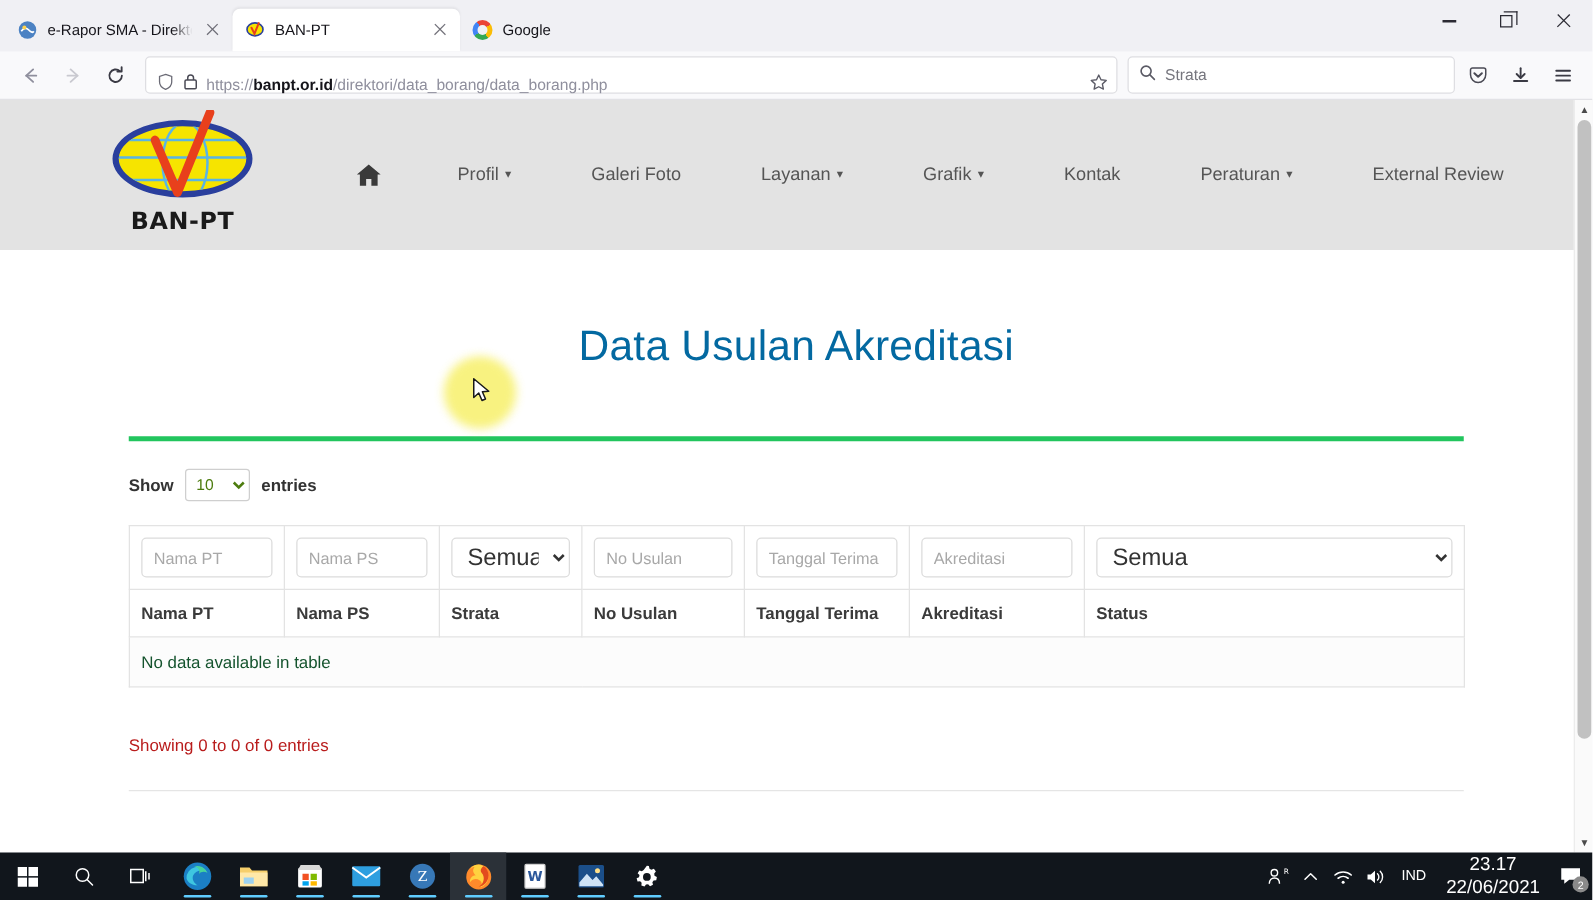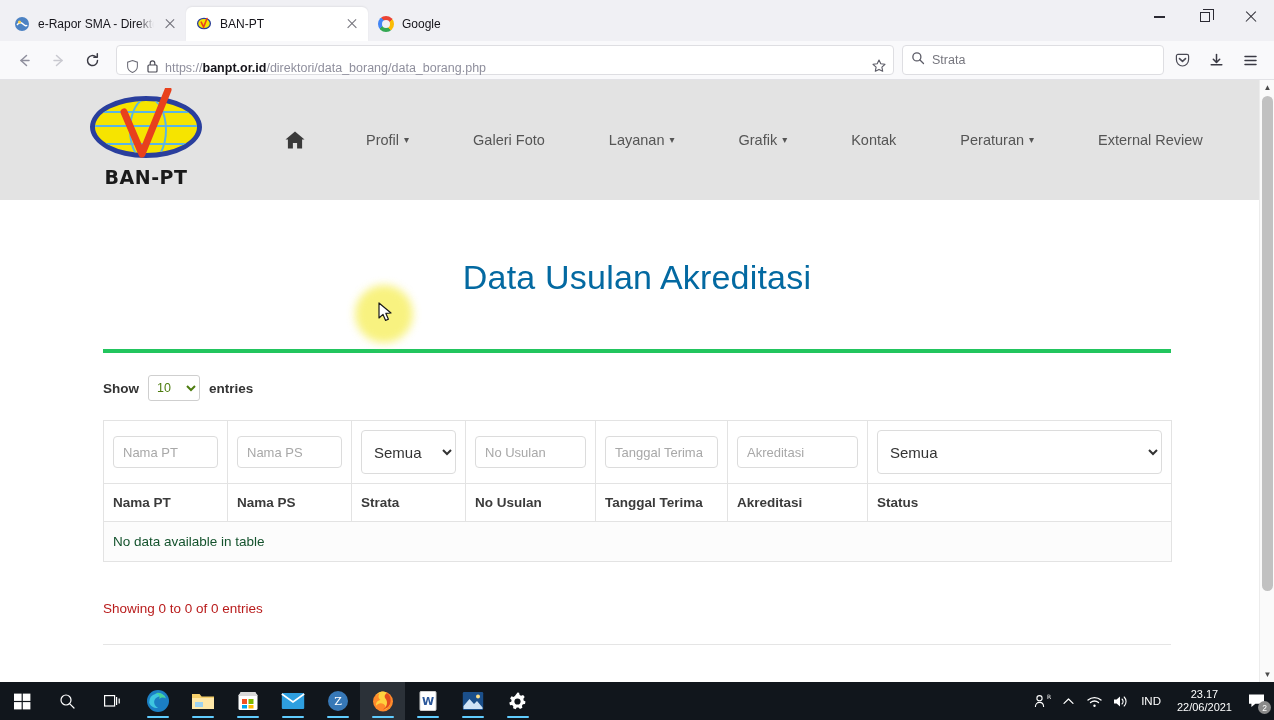--- a/index.html
+++ b/index.html
@@ -160,22 +160,22 @@
   table.dt { width: 100%; border-collapse: collapse; margin-top: 19px; table-layout: fixed; }
   table.dt th, table.dt td { border: 1px solid #e3e3e3; }
   tr.filters td { padding: 9px 9px; background: #fff; }
   .fin {
     width: 100%; height: 32px; border: 1px solid #dcdcdc; border-radius: 4px;
     background: #fff; padding: 0 9px; font-size: 13px; color: #333;
     font-family: "Liberation Sans", sans-serif;
   }
   .fin::placeholder { color: #a8a8a8; }
   .fsel {
-    width: 100%; height: 44px; border: 1px solid #dcdcdc; border-radius: 4px;
-    background: #fff; padding: 0 8px; font-size: 15px; color: #333;
+    width: 100%; height: 32px; border: 1px solid #dcdcdc; border-radius: 4px;
+    background: #fff; padding: 0 8px; font-size: 19px; color: #333;
     font-family: "Liberation Sans", sans-serif;
   }
   tr.head th {
     text-align: left; font-size: 13.5px; color: #3b3b3b; font-weight: 700;
     padding: 11px 9px; background: #fff;
   }
   td.nodata {
     text-align: left; padding: 12px 9px; font-size: 13.5px; color: #14532d;
     background: #fcfcfc;
   }
@@ -226,21 +226,21 @@
   .tb-item.running::after {
     content: ""; position: absolute; bottom: 2px; left: 50%; transform: translateX(-50%);
     width: 22px; height: 2.5px; background: #60cdff; border-radius: 2px;
   }
   .tb-right {
     position: absolute; right: 0; top: 0; height: 38px;
     display: flex; align-items: center; gap: 0; color: #ffffff;
   }
   .tray-ic { width: 26px; height: 38px; display:flex; align-items:center; justify-content:center; }
   .tray-txt { font-size: 11.5px; color: #fff; padding: 0 8px; }
-  .clock { text-align: center; line-height: 1.22; font-size: 11px; color: #fff; padding: 0 8px; }
+  .clock { text-align: center; line-height: 1.22; font-size: 15px; color: #fff; padding: 0 8px; }
   .notif { width: 34px; height: 38px; display:flex; align-items:center; justify-content:center; position:relative; }
   .notif-badge {
     position: absolute; right: 3px; bottom: 6px; width: 13px; height: 13px; border-radius: 50%;
     background: #8a8a8a; color: #fff; font-size: 8.5px; display:flex; align-items:center; justify-content:center;
   }
 </style>
 </head>
 <body>
 
 <div class="browser">

